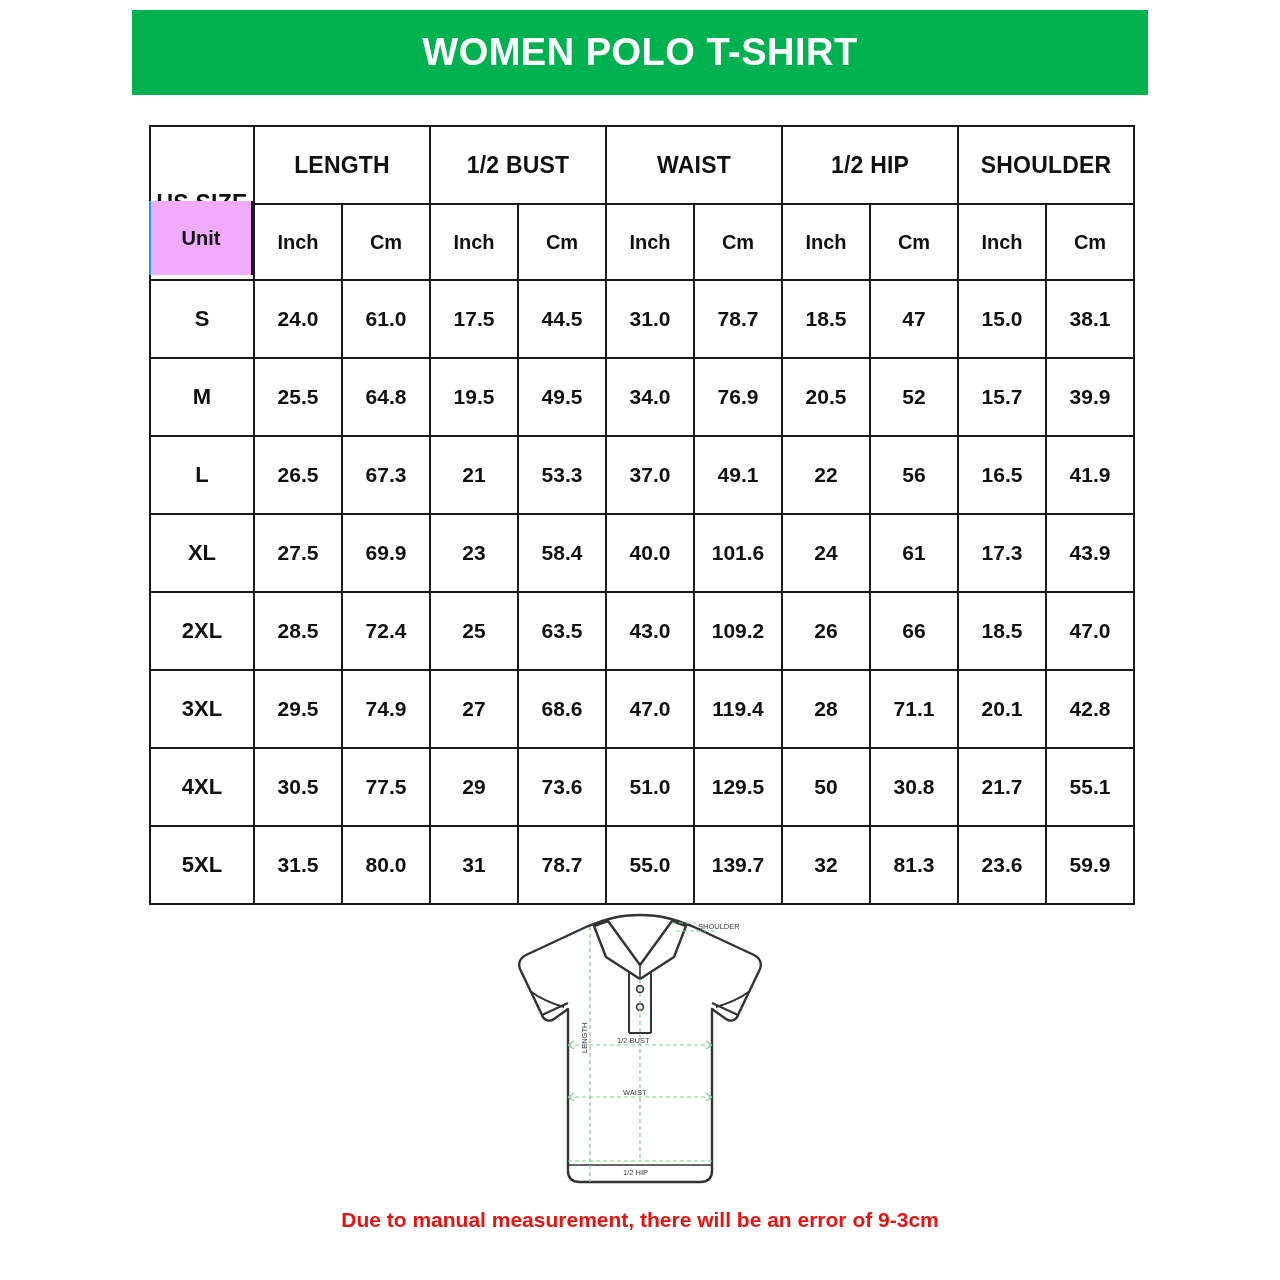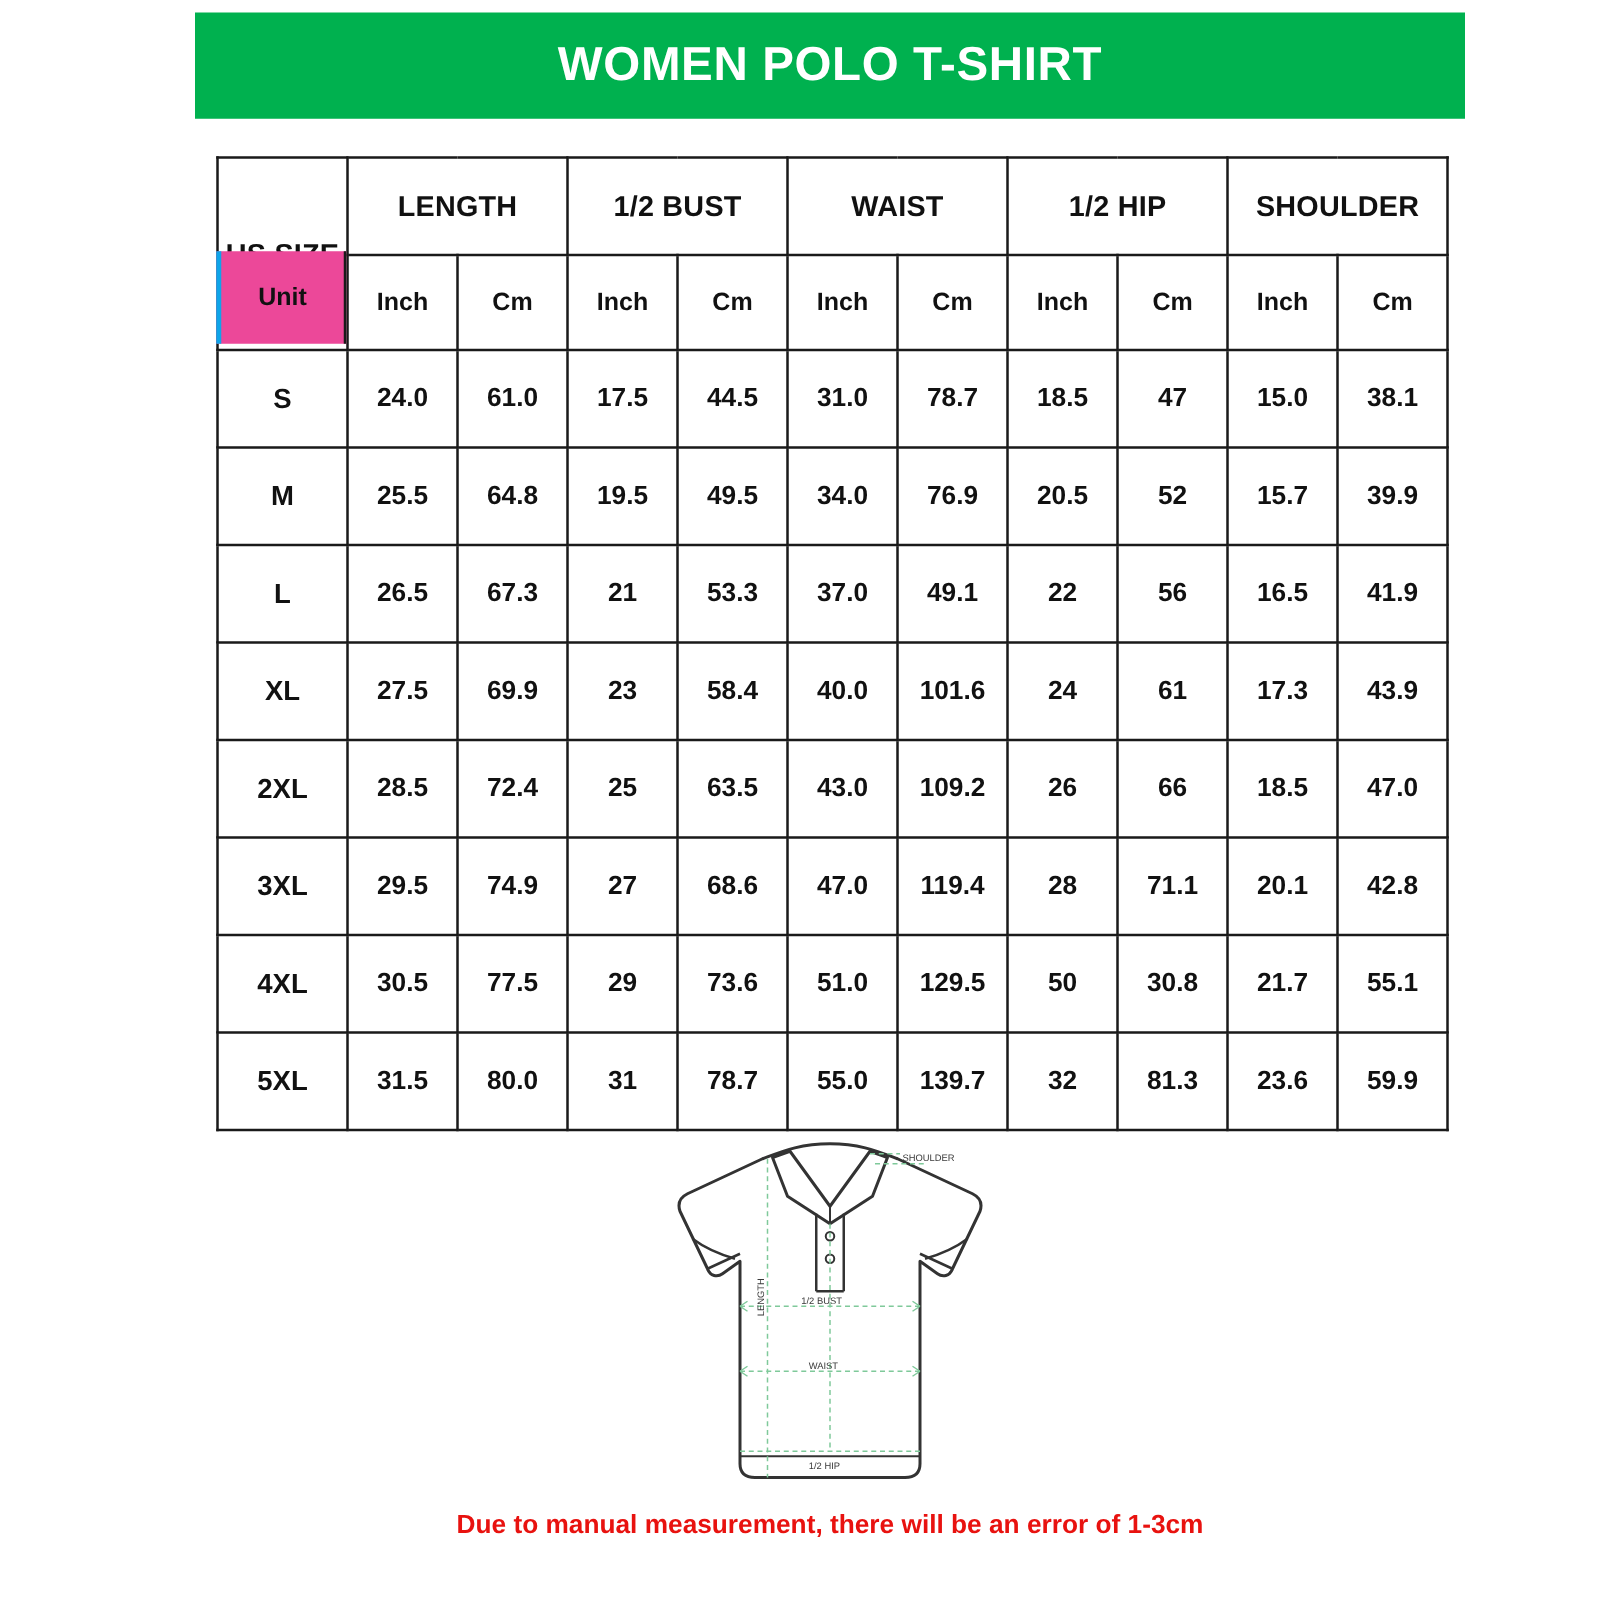--- a/index.html
+++ b/index.html
@@ -13,21 +13,20 @@
     font-family: "Liberation Sans", sans-serif;
     color: #111111;
     overflow: hidden;
   }
 
   .page {
     position: relative;
     width: 1060px;
     height: 1280px;
     box-sizing: border-box;
-    margin-left: 24px;
   }
 
   
   .title-banner {
     position: absolute;
     left: 132px;
     top: 10px;
     width: 1016px;
     height: 85px;
     background: #00b14f;
@@ -261,21 +260,21 @@
           <td>139.7</td>
           <td>32</td>
           <td>81.3</td>
           <td>23.6</td>
           <td>59.9</td>
         </tr>
       </tbody>
     </table>
   </div>
 
-  <div style="position:absolute; left:149px; top:201px; width:104px; height:74px; display:flex; align-items:center; justify-content:center; background:#ec4899; border-left:4px solid #0ea5e9; border-right:2px solid #1a1a1a; box-sizing:border-box;">
+  <div style="position:absolute; left:149px; top:201px; width:104px; height:74px; display:flex; align-items:center; justify-content:center; background:#f0abfc; border-left:2px solid #0ea5e9; border-right:2px solid #1a1a1a; box-sizing:border-box;">
     <span style="font-size:20px; font-weight:bold;">Unit</span>
   </div>
 
   <div class="diagram">
     <svg width="300" height="305" viewBox="0 0 300 305" xmlns="http://www.w3.org/2000/svg">
 
       <path d="M150 22 C126 22 112 28 96 34 L36 62 C30 65 28 70 30 76 L52 122 C54 128 60 129 64 126 L78 116 L78 278 C78 285 82 289 90 289 L210 289 C218 289 222 285 222 278 L222 116 L236 126 C240 129 246 128 248 122 L270 76 C272 70 270 65 264 62 L204 34 C188 28 174 22 150 22 Z" fill="#ffffff" stroke="#333333" stroke-width="2.4" stroke-linejoin="round"></path>
 
       <path d="M52 122 L78 110" fill="none" stroke="#333333" stroke-width="2"></path>
       <path d="M248 122 L222 110" fill="none" stroke="#333333" stroke-width="2"></path>
@@ -316,15 +315,15 @@
       </g>
 
       <text x="208" y="36" font-family="Liberation Sans, sans-serif" font-size="7.5" fill="#3a3a3a">SHOULDER</text>
       <text x="0" y="0" font-family="Liberation Sans, sans-serif" font-size="7.5" fill="#3a3a3a" transform="translate(97,160) rotate(-90)">LENGTH</text>
       <text x="127" y="150" font-family="Liberation Sans, sans-serif" font-size="7.5" fill="#3a3a3a">1/2 BUST</text>
       <text x="133" y="202" font-family="Liberation Sans, sans-serif" font-size="7.5" fill="#3a3a3a">WAIST</text>
       <text x="133" y="282" font-family="Liberation Sans, sans-serif" font-size="7.5" fill="#3a3a3a">1/2 HIP</text>
     </svg>
   </div>
 
-  <div class="footer-note">Due to manual measurement, there will be an error of 1-3cm</div>
+  <div class="footer-note">Due to manual measurement, there will be an error of 9-3cm</div>
 
 </div>
 
 </body></html>

